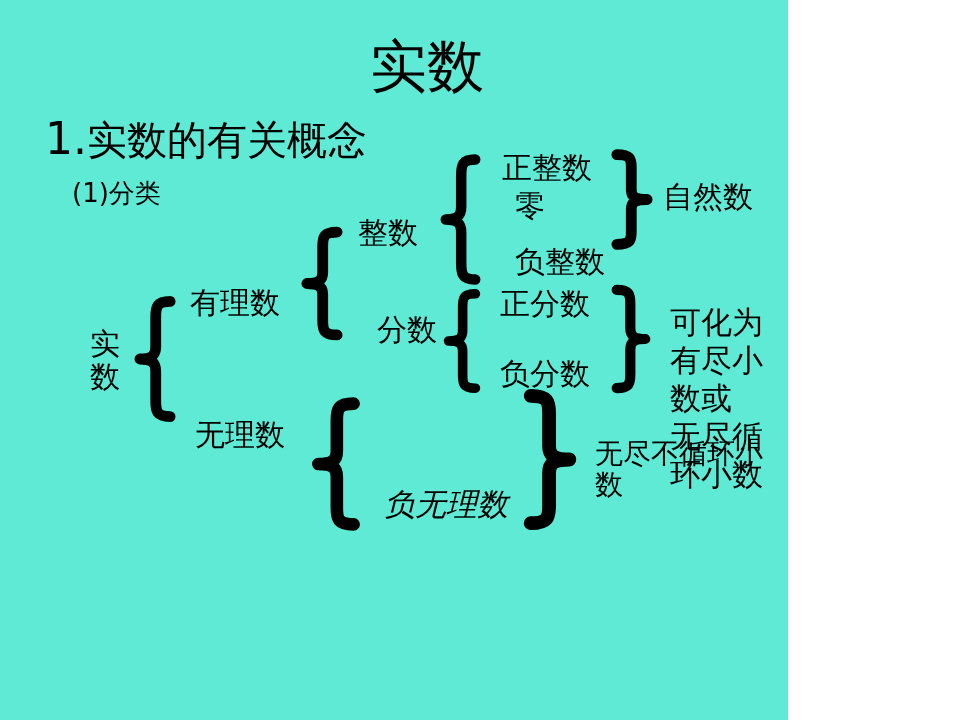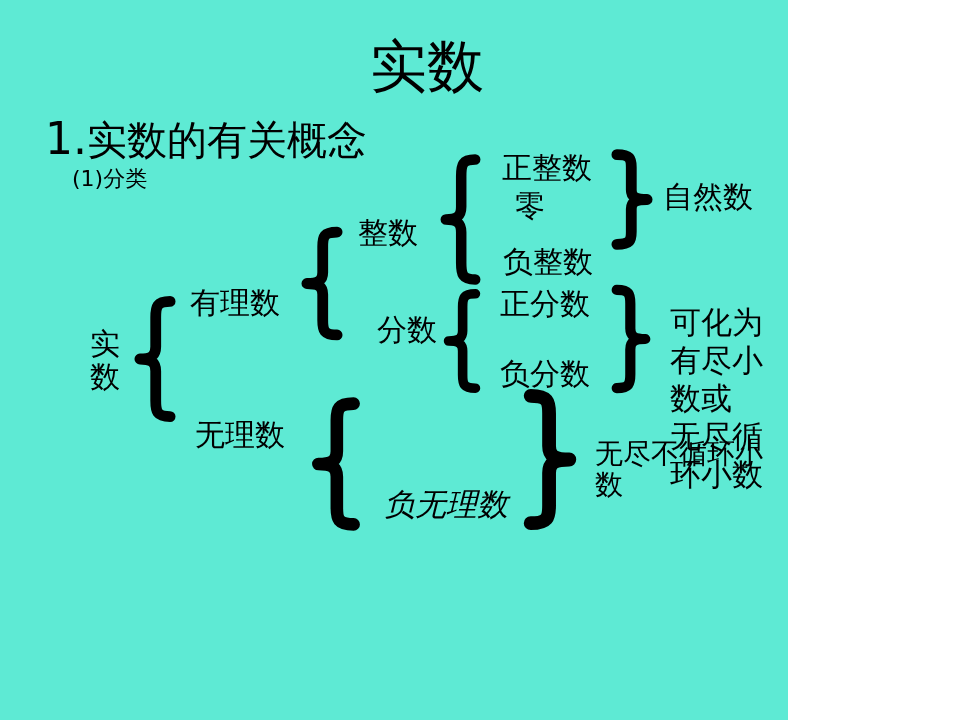--- a/index.html
+++ b/index.html
@@ -22,30 +22,30 @@
   }
   .sans { font-family: "DejaVu Sans", "Liberation Sans", sans-serif; }
 
   .title {
     left: 0; top: 38px; width: 854px;
     text-align: center;
     font-size: 57px; line-height: 1;
   }
   .heading { left: 45px; top: 117px; font-size: 40px; line-height: 1; white-space: nowrap; }
   .heading .num { font-size: 44px; }
-  .subheading { left: 72px; top: 168px; font-size: 22px; line-height: 1; white-space: nowrap; }
+  .subheading { left: 72px; top: 180px; font-size: 26px; line-height: 1; white-space: nowrap; }
 
   .root           { left: 90px;  top: 327px; line-height: 33px; }
   .rational       { left: 190px; top: 286px; }
   .irrational     { left: 195px; top: 418px; }
   .integer        { left: 358px; top: 216px; }
   .fraction       { left: 362px; top: 313px; margin-left: 15px; }
   .pos-integer    { left: 502px; top: 151px; }
   .zero           { left: 515px; top: 189px; }
-  .neg-integer    { left: 503px; top: 245px; }
+  .neg-integer    { left: 515px; top: 245px; }
   .natural        { left: 663px; top: 180px; }
   .pos-fraction   { left: 500px; top: 287px; }
   .neg-fraction   { left: 500px; top: 357px; }
   .fraction-note  { left: 670px; top: 303px; font-size: 31px; line-height: 38px; }
   .pos-irrational { left: 384px; top: 409px; font-size: 31px; }
   .neg-irrational { left: 384px; top: 487px; font-size: 31px; font-style: italic; }
   .irrational-note{ left: 595px; top: 439px; font-size: 28px; }
 
   .brace { position: absolute; }
   .brace svg { display: block; overflow: visible; }

